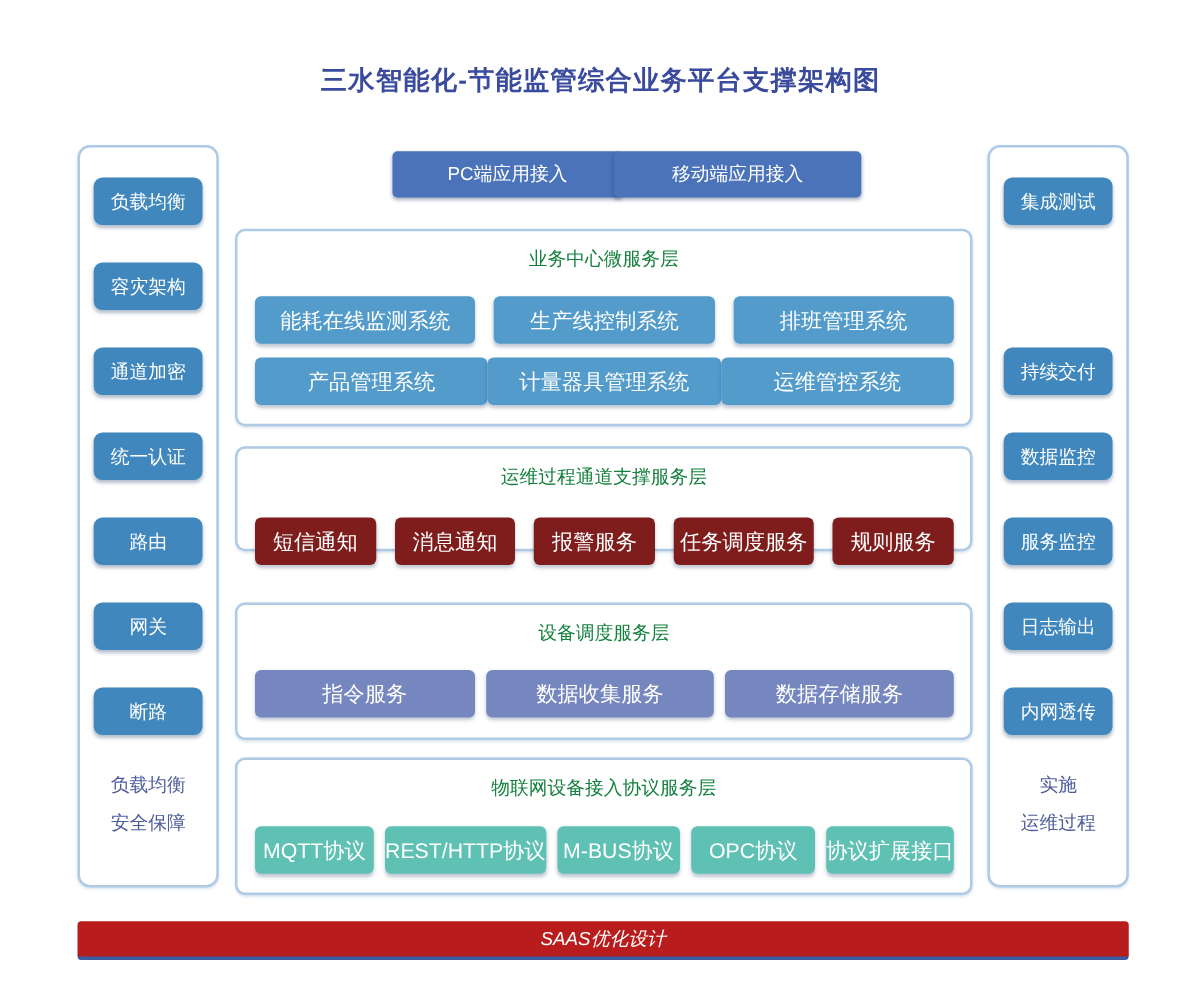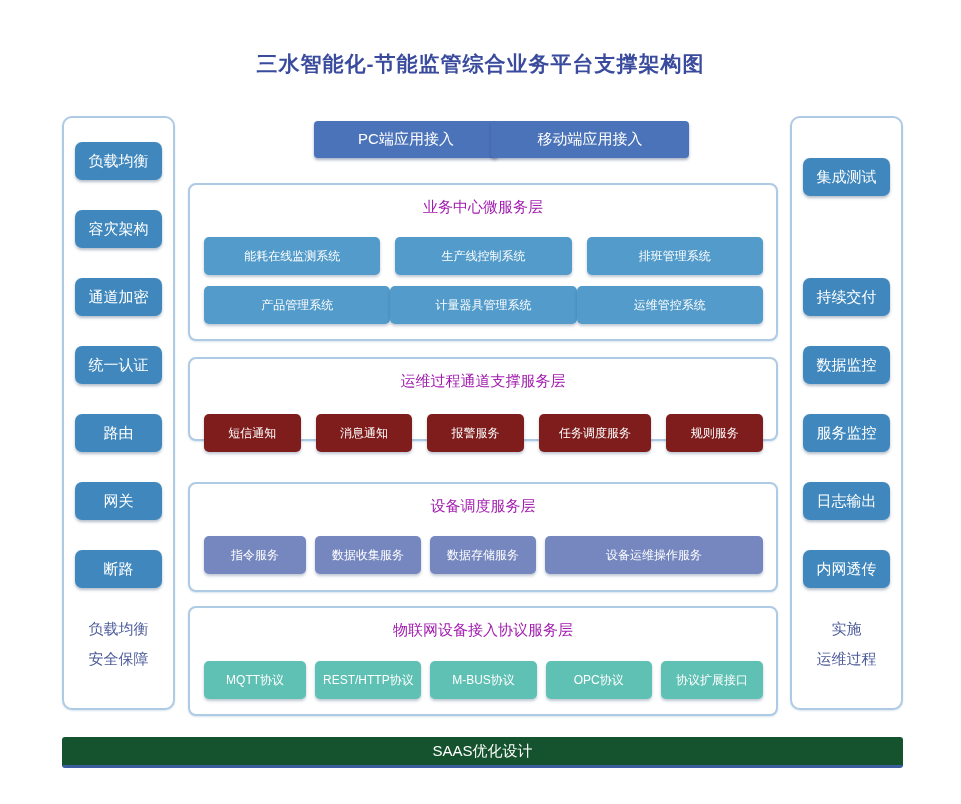--- a/index.html
+++ b/index.html
@@ -38,38 +38,38 @@
   .top-btn.pc     { left:301px; width:184px;margin-left:13px; }
   .top-btn.mobile { left:491px; width:198px; }
   
   .layer {
     position:absolute; left:188px; width:590px; background:#ffffff;
     border:2px solid #AECAE4; border-radius:8px; box-sizing:border-box;
     box-shadow:0 1px 2px rgba(150,180,210,.35);
   }
   .layer-title {
     position:absolute; top:13px; left:0; width:100%; text-align:center;
-    color:#a21caf; font-size:15px;
+    color:#15803d; font-size:15px;
   }
   .row { position:absolute; left:14px; right:13px; display:flex; }
   .node {
-    height:38px; border-radius:5px; color:#ffffff; font-size:12px;
+    height:38px; border-radius:5px; color:#ffffff; font-size:17px;
     display:flex; align-items:center; justify-content:center;
     box-shadow:0 2px 3px rgba(40,70,110,.3); white-space:nowrap;
   }
   .node.c1 { background:#529BCA; }
   .node.c2 { background:#7f1d1d; }
   .node.c3 { background:#7687BF; }
   .node.c4 { background:#5FC0B4; }
   
   .footer-bar {
     position:absolute; left:62px; top:737px; width:841px; height:31px;
-    background:#14532d; border-radius:3px; border-bottom:3px solid #3B5C9E;
+    background:#b91c1c; border-radius:3px; border-bottom:3px solid #3B5C9E;
     box-sizing:border-box; color:#ffffff; font-size:15px;
-    display:flex; align-items:center; justify-content:center;
+    display:flex; align-items:center; justify-content:center;font-style:italic;
   }
 </style>
 </head>
 <body>
 
 <div class="canvas">
 
   <div class="page-title">三水智能化-节能监管综合业务平台支撑架构图</div>
 
   <div class="top-btn pc">PC端应用接入</div>
@@ -83,21 +83,21 @@
     <div class="side-btn" style="top:296px">路由</div>
     <div class="side-btn" style="top:364px">网关</div>
     <div class="side-btn" style="top:432px">断路</div>
     <div class="side-caption">
       <div>负载均衡</div>
       <div>安全保障</div>
     </div>
   </div>
 
   <div class="side-panel right">
-    <div class="side-btn" style="top:40px">集成测试</div>
+    <div class="side-btn" style="top:24px">集成测试</div>
     <div class="side-btn" style="top:160px">持续交付</div>
     <div class="side-btn" style="top:228px">数据监控</div>
     <div class="side-btn" style="top:296px">服务监控</div>
     <div class="side-btn" style="top:364px">日志输出</div>
     <div class="side-btn" style="top:432px">内网透传</div>
     <div class="side-caption">
       <div>实施</div>
       <div>运维过程</div>
     </div>
   </div>
@@ -126,21 +126,20 @@
       <div class="node c2" style="flex:97">规则服务</div>
     </div>
   </div>
 
   <div class="layer" style="top:482px;height:110px">
     <div class="layer-title">设备调度服务层</div>
     <div class="row" style="top:52px;gap:9px">
       <div class="node c3" style="flex:103">指令服务</div>
       <div class="node c3" style="flex:107">数据收集服务</div>
       <div class="node c3" style="flex:107">数据存储服务</div>
-      <div class="node c3" style="flex:220">设备运维操作服务</div>
     </div>
   </div>
 
   <div class="layer" style="top:606px;height:110px">
     <div class="layer-title">物联网设备接入协议服务层</div>
     <div class="row" style="top:53px;gap:9px">
       <div class="node c4" style="flex:103">MQTT协议</div>
       <div class="node c4" style="flex:107">REST/HTTP协议</div>
       <div class="node c4" style="flex:107">M-BUS协议</div>
       <div class="node c4" style="flex:107">OPC协议</div>

